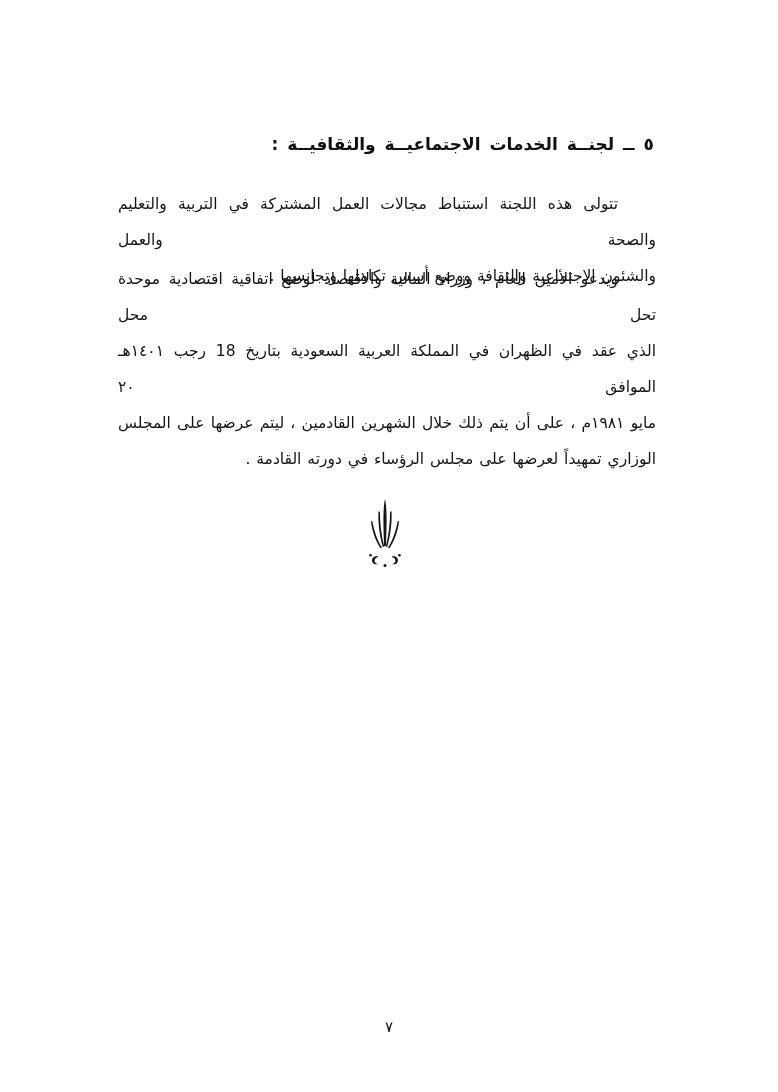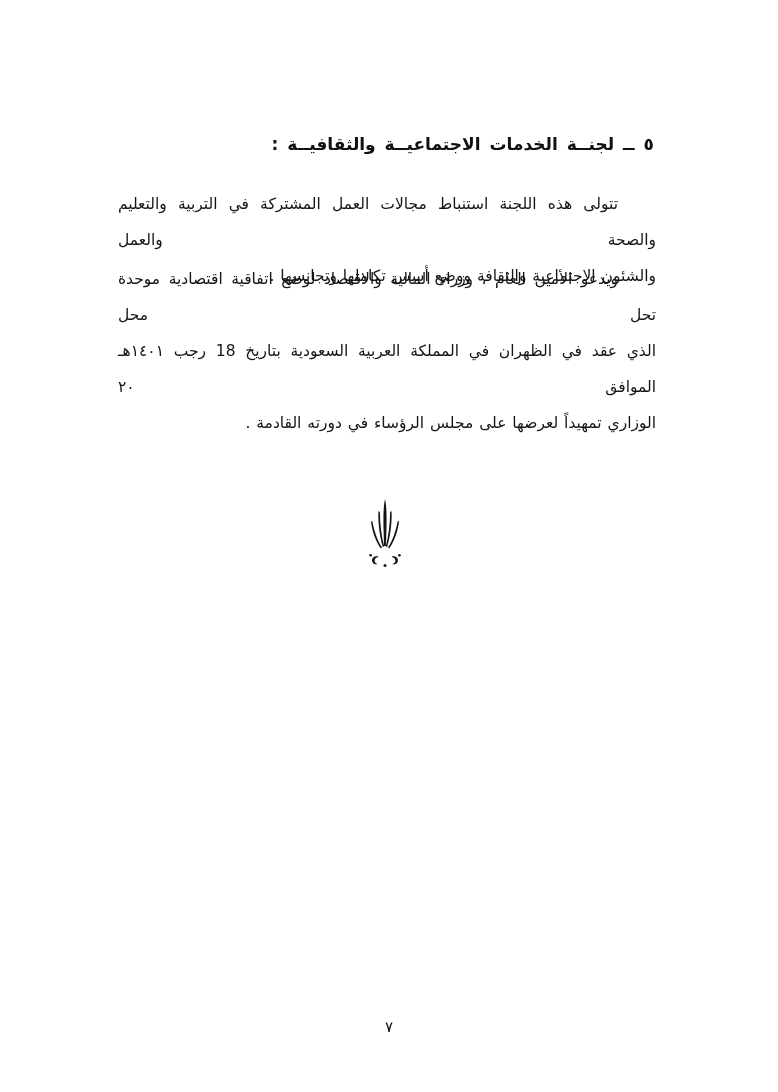--- a/index.html
+++ b/index.html
@@ -68,20 +68,21 @@
   <h1 class="heading">٥ ــ لجنــة الخدمات الاجتماعيــة والثقافيــة :</h1>
 
   <div class="para para1">
     <p class="line first">تتولى هذه اللجنة استنباط مجالات العمل المشتركة في التربية والتعليم والصحة والعمل</p>
     <p class="line last">والشئون الاجتماعية والثقافة ووضع أسس تكاملها وتجانسها .</p>
   </div>
 
   <div class="para para2">
     <p class="line first">ويدعو الأمين العام ، وزراء المالية والاقتصاد لوضع اتفاقية اقتصادية موحدة تحل محل</p>
     <p class="line">الذي عقد في الظهران في المملكة العربية السعودية بتاريخ 18 رجب ١٤٠١هـ الموافق ٢٠</p>
+    <p class="line">مايو ١٩٨١م ، على أن يتم ذلك خلال الشهرين القادمين ، ليتم عرضها على المجلس</p>
     <p class="line last">الوزاري تمهيداً لعرضها على مجلس الرؤساء في دورته القادمة .</p>
   </div>
 
   <div class="ornament">
     <svg width="60" height="84" viewBox="0 0 60 84" xmlns="http://www.w3.org/2000/svg">
       <g fill="#151515">
 
         <path d="M30 3 C28.4 10 27.9 22 29.1 50 L30.9 50 C32.1 22 31.6 10 30 3 Z"></path>
 
         <path d="M23.5 15 C22.8 26 24.6 40 27.8 51 L29.2 50.6 C26.4 40 24.9 27 24.9 16 Z"></path>

